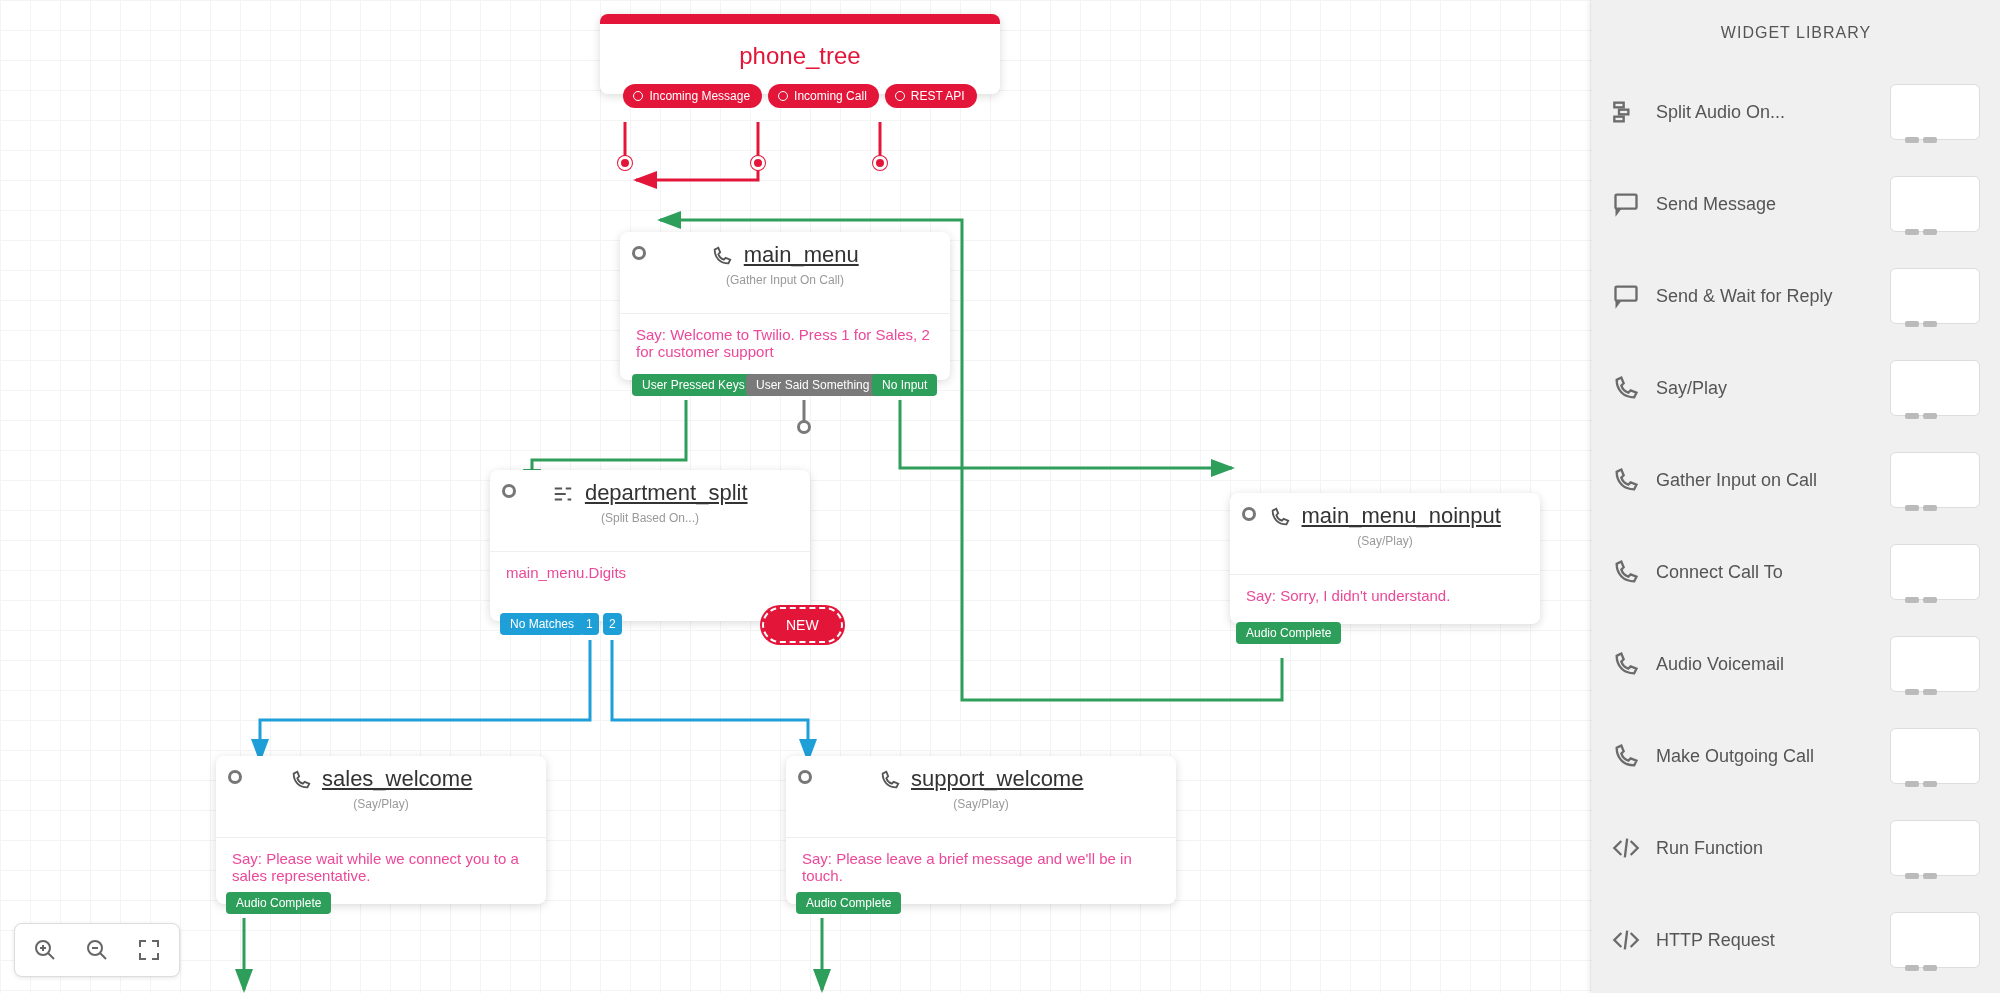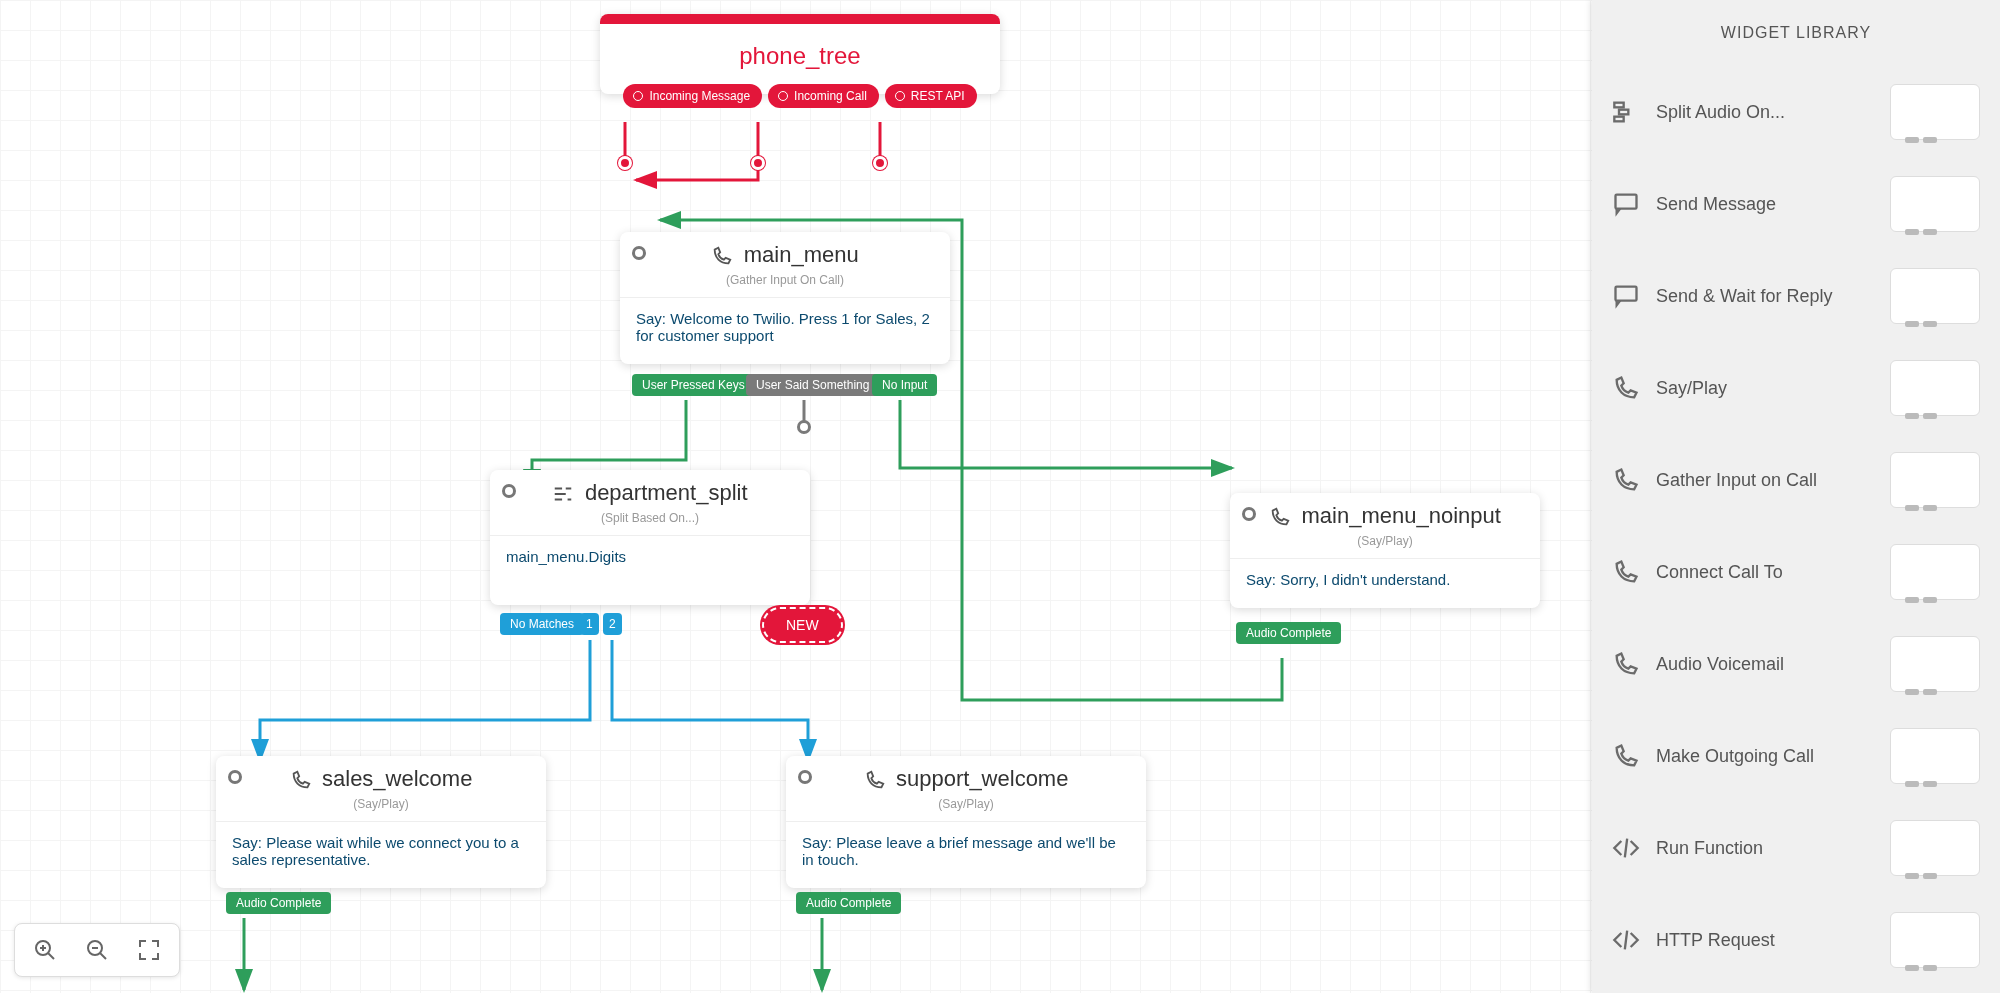--- a/index.html
+++ b/index.html
@@ -33,32 +33,33 @@
   width: 320px;
 }
 .node .hdr {
   text-align: center;
   padding: 10px 12px 2px;
 }
 .node .title {
   font-size: 22px;
   font-weight: 500;
   color: #333;
+  text-decoration: underline;
 }
 .node .subtitle {
   font-size: 12px;
   color: #999;
   margin-top: 2px;
 }
 .node .body {
   padding: 12px 16px 20px;
   font-size: 15px;
-  color: #0c4a6e;
+  color: #ec4899;
   border-top: 1px solid #eee;
-  margin-top: 8px;
+  margin-top: 24px;
 }
 .node .in-dot {
   position: absolute;
   left: 12px; top: 14px;
   width: 14px; height: 14px;
   border-radius: 50%;
   border: 3px solid #777;
   background: #fff;
 }
 .node .hdr-icon {
@@ -323,21 +324,21 @@
             <path d="M4 5c0 9 6 15 15 15l2-4-5-2-2 2c-3-1-5-3-6-6l2-2-2-5-4 2z"></path>
           </svg>
     </span>
     <span class="title">sales_welcome</span>
     <div class="subtitle">(Say/Play)</div>
   </div>
   <div class="body">Say: Please wait while we connect you to a sales representative.</div>
 </div>
 <div class="outpill green" style="left:226px; top:892px;">Audio Complete</div>
 
-<div class="node" style="left:786px; top:756px; width:360px;">
+<div class="node" style="left:786px; top:756px; width:390px;">
   <span class="in-dot"></span>
   <div class="hdr">
     <span class="hdr-icon">
       <svg width="22" height="22" viewBox="0 0 24 24" fill="none" stroke="#555" stroke-width="2">
             <path d="M4 5c0 9 6 15 15 15l2-4-5-2-2 2c-3-1-5-3-6-6l2-2-2-5-4 2z"></path>
           </svg>
     </span>
     <span class="title">support_welcome</span>
     <div class="subtitle">(Say/Play)</div>
   </div>

